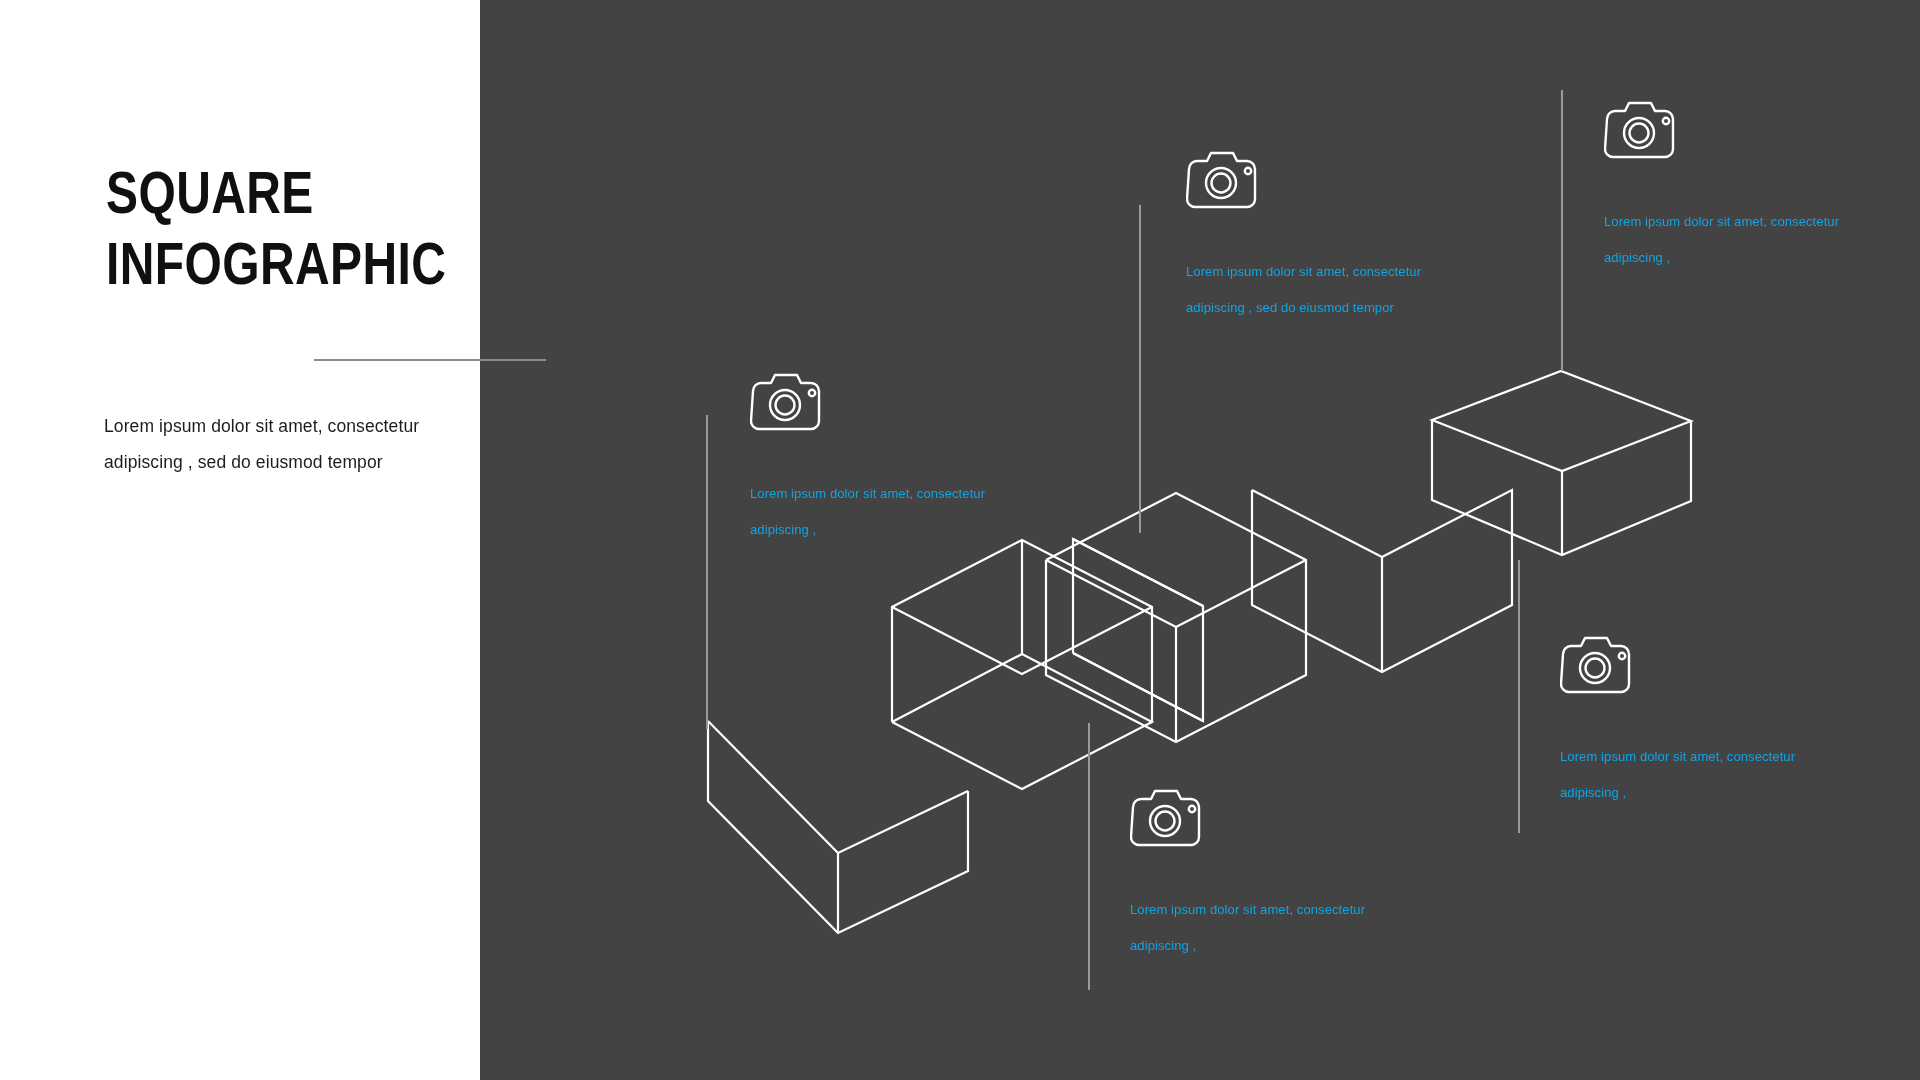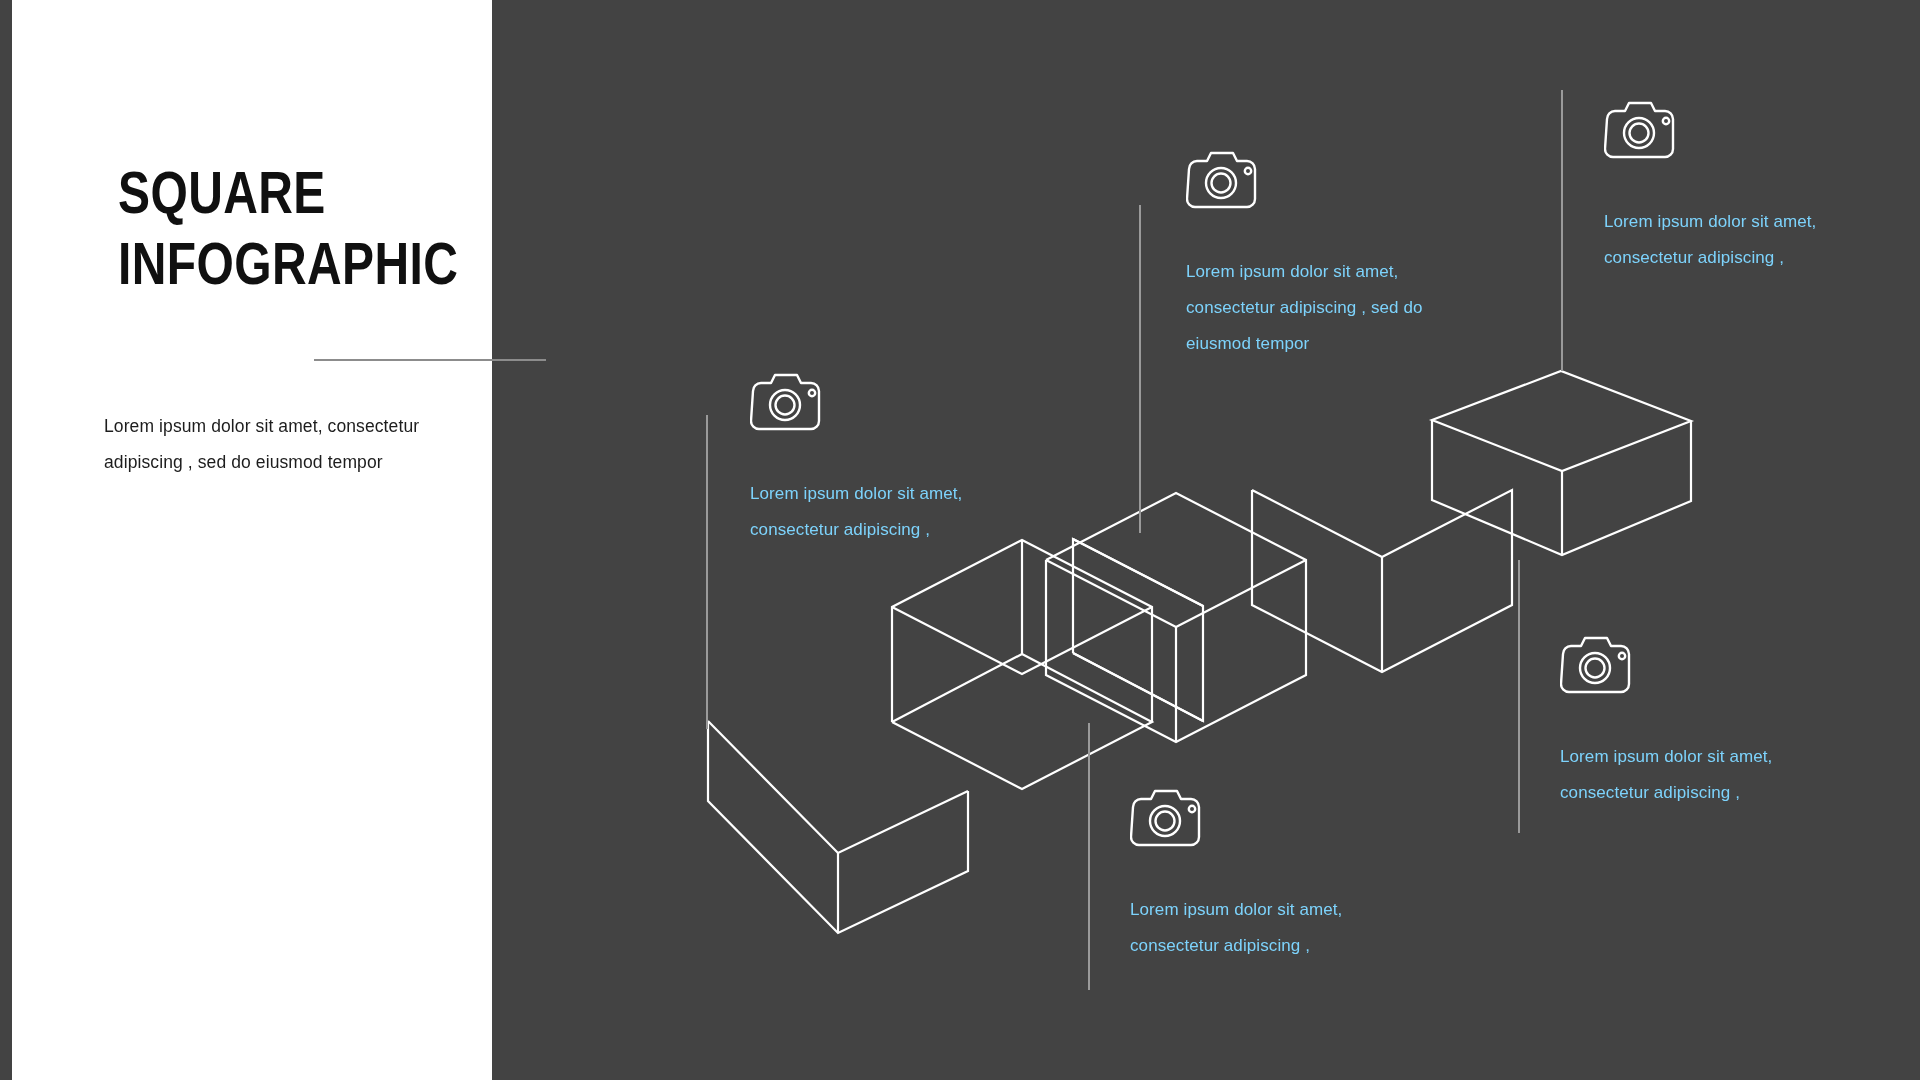--- a/index.html
+++ b/index.html
@@ -18,21 +18,21 @@
     position: relative;
     width: 1920px;
     height: 1080px;
     background: #434343;
     overflow: hidden;
   }
 
   
   #left-panel {
     position: absolute;
-    left: 12px;
+    left: 0;
     top: 0;
     width: 480px;
     height: 1080px;
     background: #ffffff;
   }
 
   #title-block {
     position: absolute;
     left: 106px;
     top: 158px;
@@ -82,23 +82,23 @@
   }
 
   
   .callout {
     position: absolute;
   }
   .callout .cam-icon {
     display: block;
   }
   .callout .cam-text {
-    font-size: 17px;
+    font-size: 13px;
     line-height: 36px;
-    color: #7dd3fc;
+    color: #0ea5e9;
     letter-spacing: 0.1px;
   }
 
   .connector {
     position: absolute;
     width: 2px;
     background: #9a9a9a;
   }
 
   

